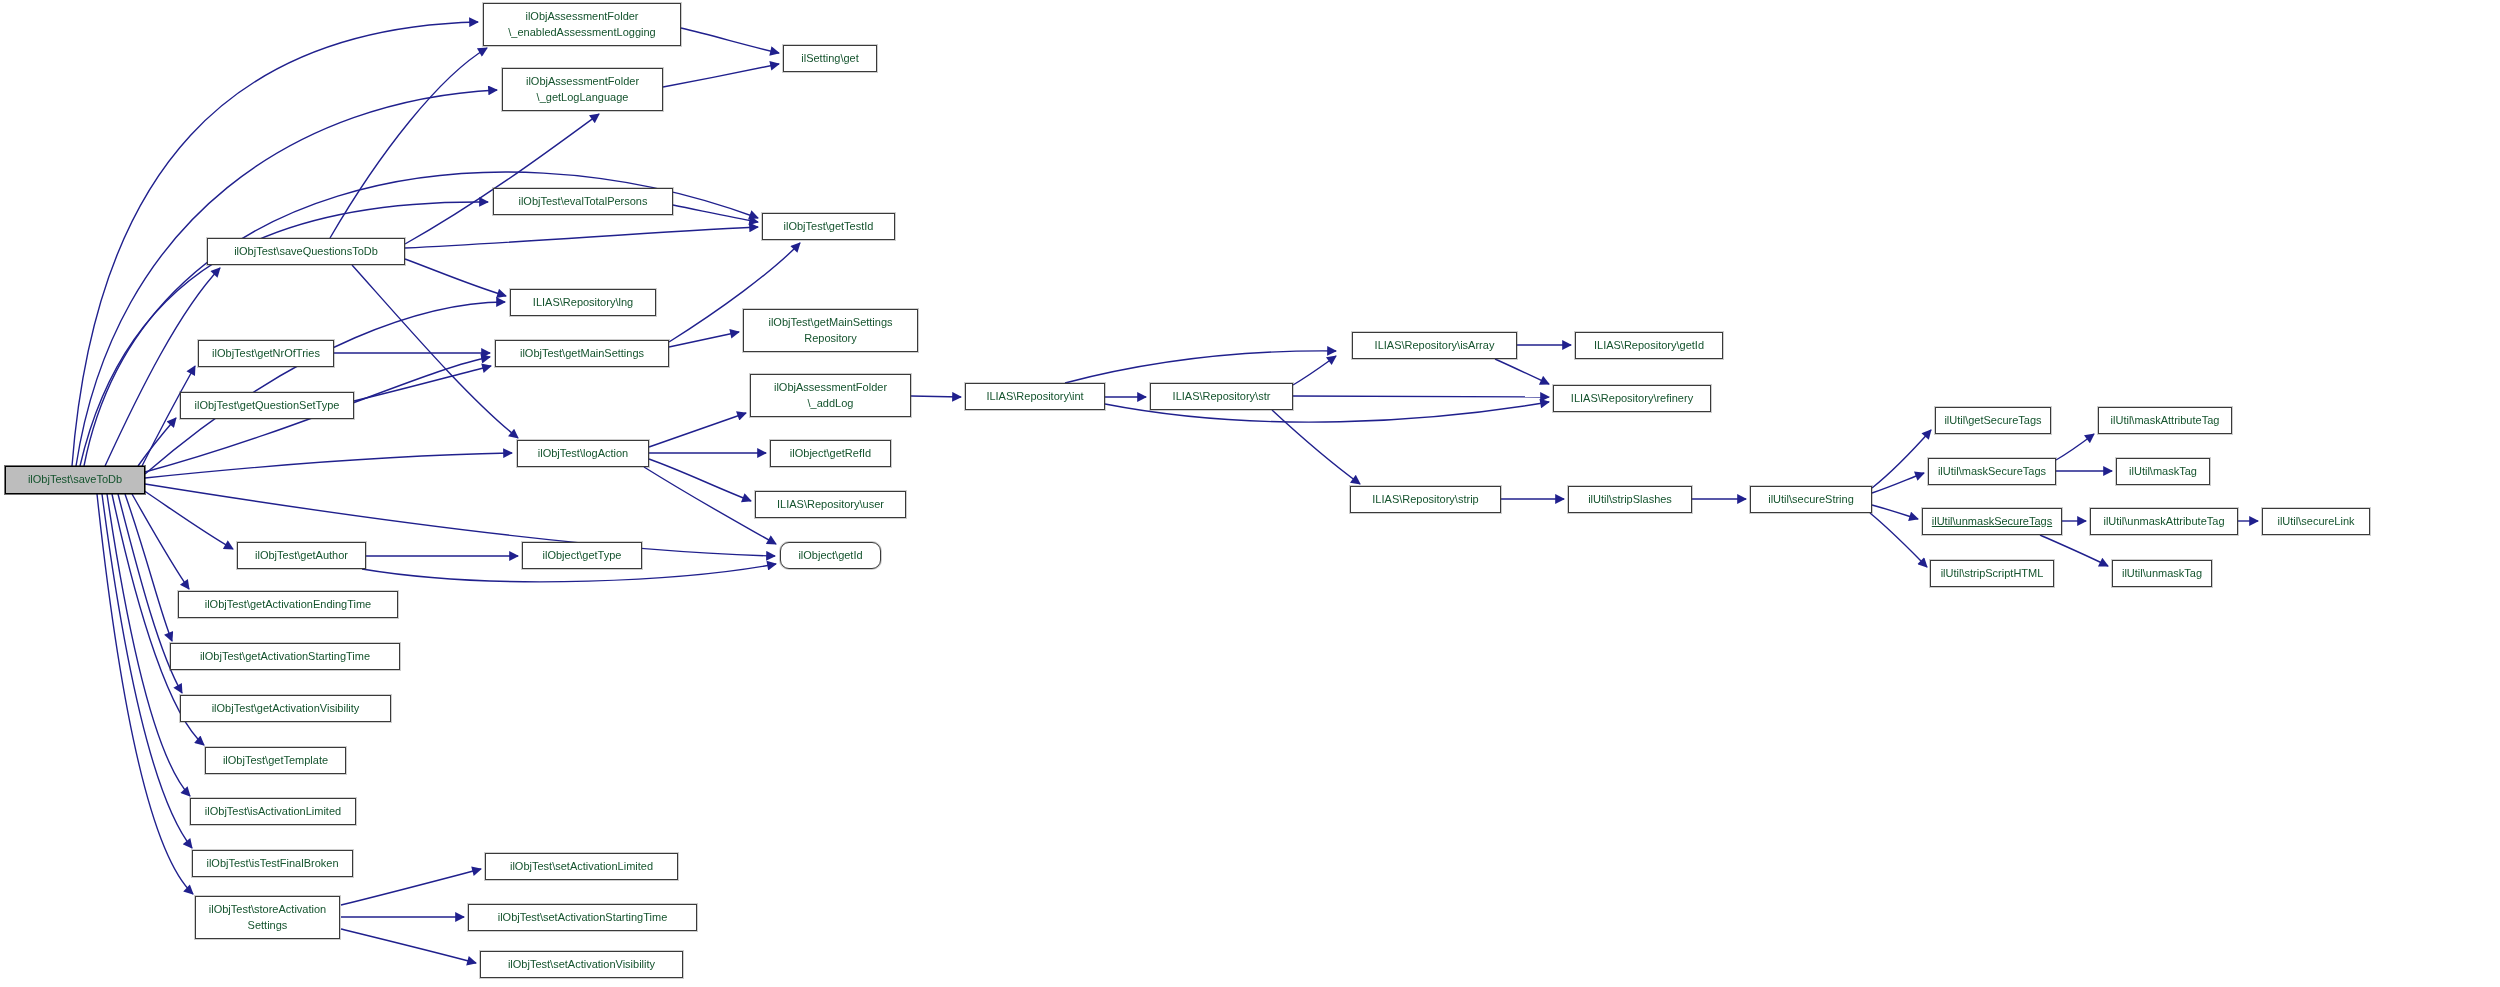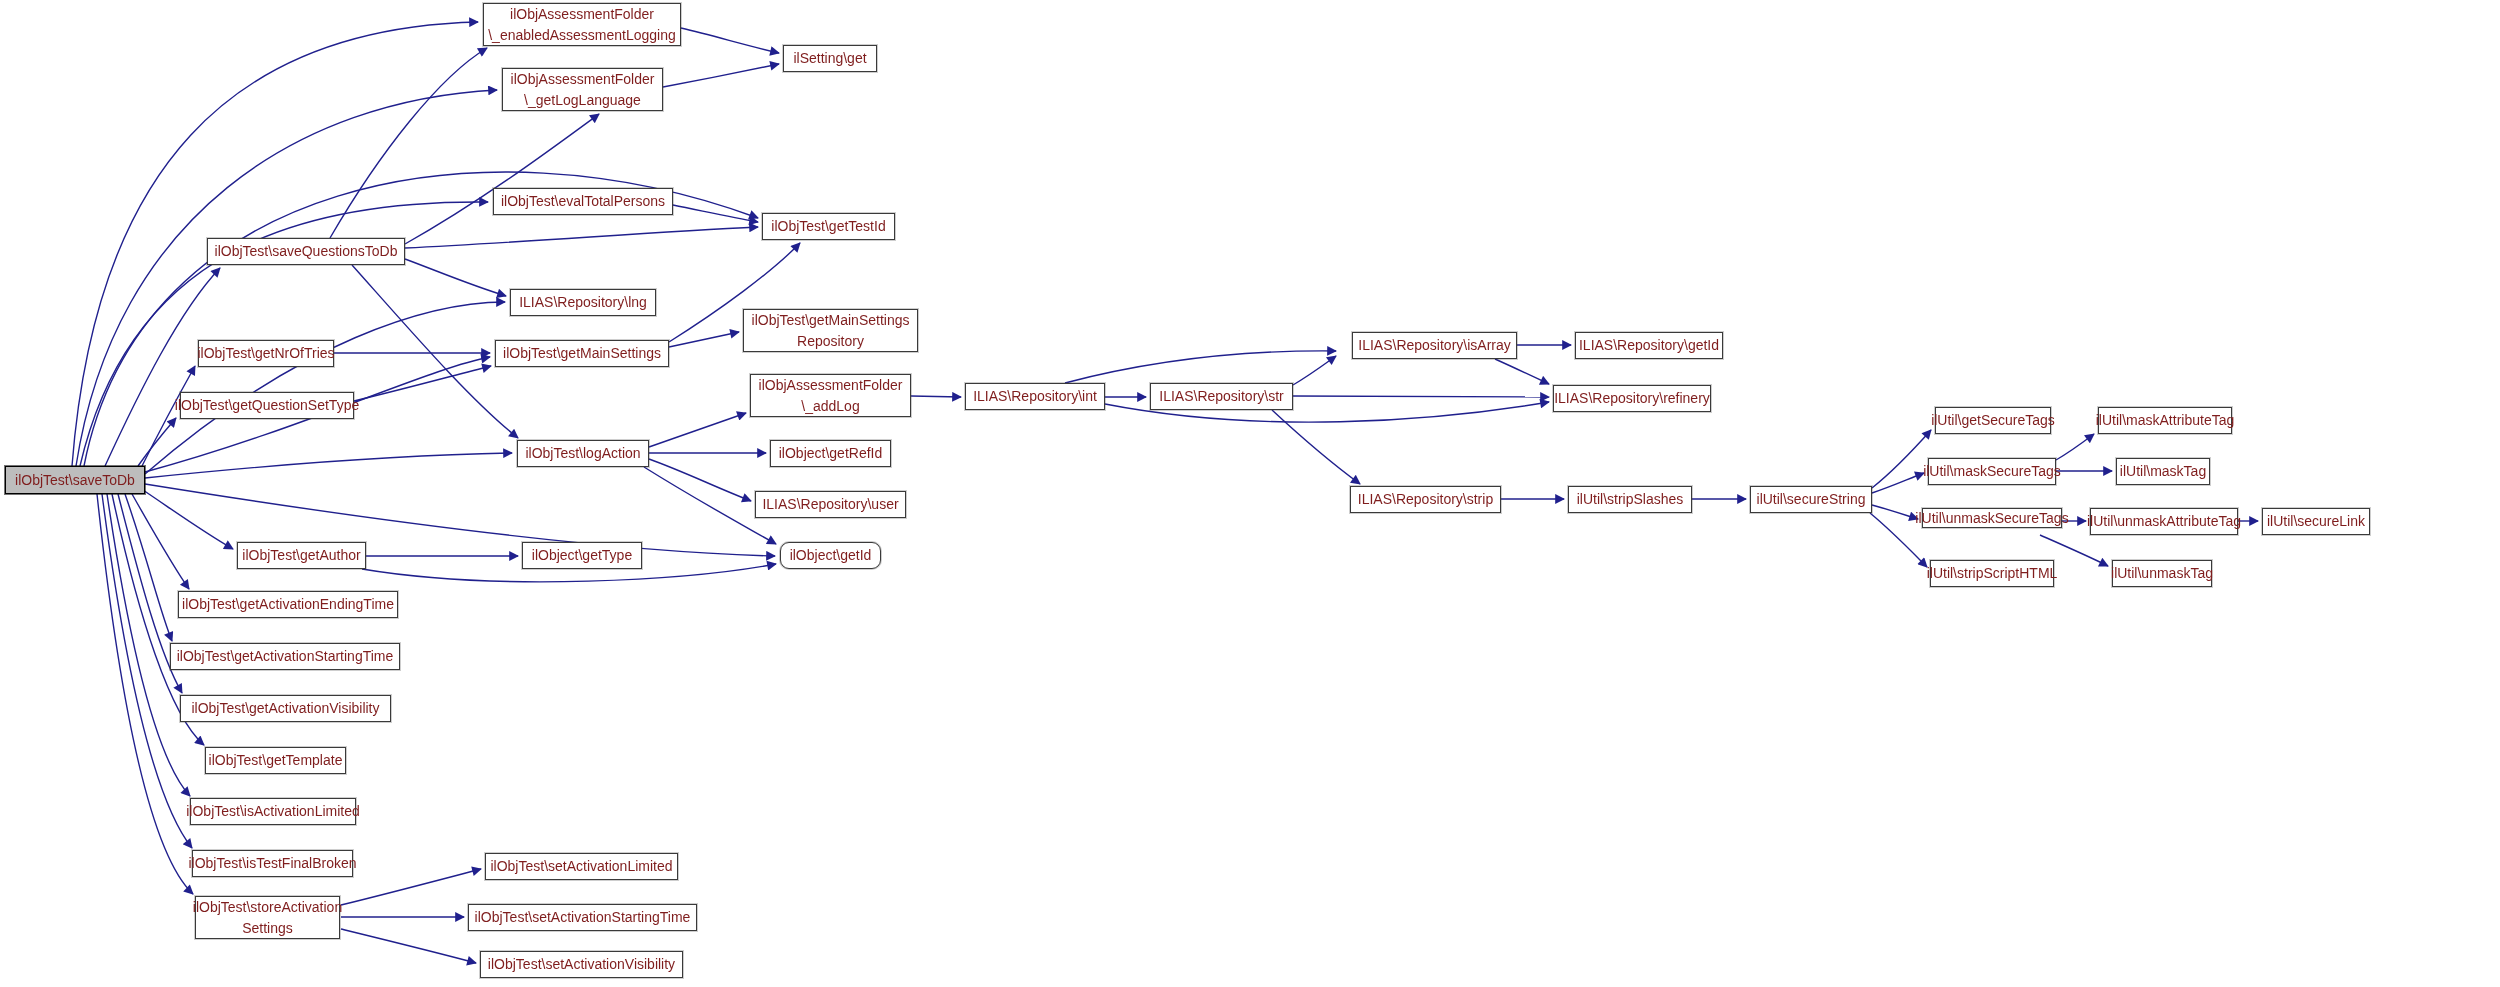--- a/index.html
+++ b/index.html
@@ -18,22 +18,22 @@
   }
   .node {
     position: absolute;
     display: flex;
     align-items: center;
     justify-content: center;
     text-align: center;
     background: #ffffff;
     border: 1px solid #3a3a3a;
     box-shadow: 0 0 0 1px rgba(60,60,60,0.25);
-    color: #7f1d1d;
-    font-size: 14px;
+    color: #14532d;
+    font-size: 11px;
     line-height: 1.45;
     white-space: pre-line;
     box-sizing: border-box;
     padding: 8px 2px;
     cursor: pointer;
   }
   .node.root {
     background: #bdbdbd;
     border: 1px solid #000000;
     box-shadow: 0 0 0 1px rgba(0,0,0,0.55);
@@ -132,21 +132,21 @@
     <div class="node" style="left: 965px; top: 383px; width: 140px; height: 27px;">ILIAS\Repository\int</div>
     <div class="node" style="left: 1150px; top: 383px; width: 143px; height: 27px;">ILIAS\Repository\str</div>
     <div class="node" style="left: 1340px; top: 332px; width: 165px; height: 27px; margin-left: 12px;">ILIAS\Repository\isArray</div>
     <div class="node" style="left: 1575px; top: 332px; width: 148px; height: 27px;">ILIAS\Repository\getId</div>
     <div class="node" style="left: 1553px; top: 385px; width: 158px; height: 27px;">ILIAS\Repository\refinery</div>
     <div class="node" style="left: 1350px; top: 486px; width: 151px; height: 27px;">ILIAS\Repository\strip</div>
     <div class="node" style="left: 1568px; top: 486px; width: 124px; height: 27px;">ilUtil\stripSlashes</div>
     <div class="node" style="left: 1750px; top: 486px; width: 122px; height: 27px;">ilUtil\secureString</div>
     <div class="node" style="left: 1935px; top: 407px; width: 116px; height: 27px;">ilUtil\getSecureTags</div>
     <div class="node" style="left: 1928px; top: 458px; width: 128px; height: 27px;">ilUtil\maskSecureTags</div>
-    <div class="node" style="left: 1922px; top: 508px; width: 140px; height: 20px;">ilUtil\unmaskSecureTags</div>
+    <div class="node" style="left: 1922px; top: 508px; width: 140px; height: 27px; text-decoration: underline;">ilUtil\unmaskSecureTags</div>
     <div class="node" style="left: 1930px; top: 560px; width: 124px; height: 27px;">ilUtil\stripScriptHTML</div>
     <div class="node" style="left: 2098px; top: 407px; width: 134px; height: 27px;">ilUtil\maskAttributeTag</div>
     <div class="node" style="left: 2116px; top: 458px; width: 94px; height: 27px;">ilUtil\maskTag</div>
     <div class="node" style="left: 2090px; top: 508px; width: 148px; height: 27px;">ilUtil\unmaskAttributeTag</div>
     <div class="node" style="left: 2112px; top: 560px; width: 100px; height: 27px;">ilUtil\unmaskTag</div>
     <div class="node" style="left: 2262px; top: 508px; width: 108px; height: 27px;">ilUtil\secureLink</div>
     <div class="node" style="left: 517px; top: 440px; width: 132px; height: 27px;">ilObjTest\logAction</div>
     <div class="node" style="left: 770px; top: 440px; width: 121px; height: 27px;">ilObject\getRefId</div>
     <div class="node" style="left: 755px; top: 491px; width: 151px; height: 27px;">ILIAS\Repository\user</div>
     <div class="node" style="left: 522px; top: 542px; width: 120px; height: 27px;">ilObject\getType</div>

